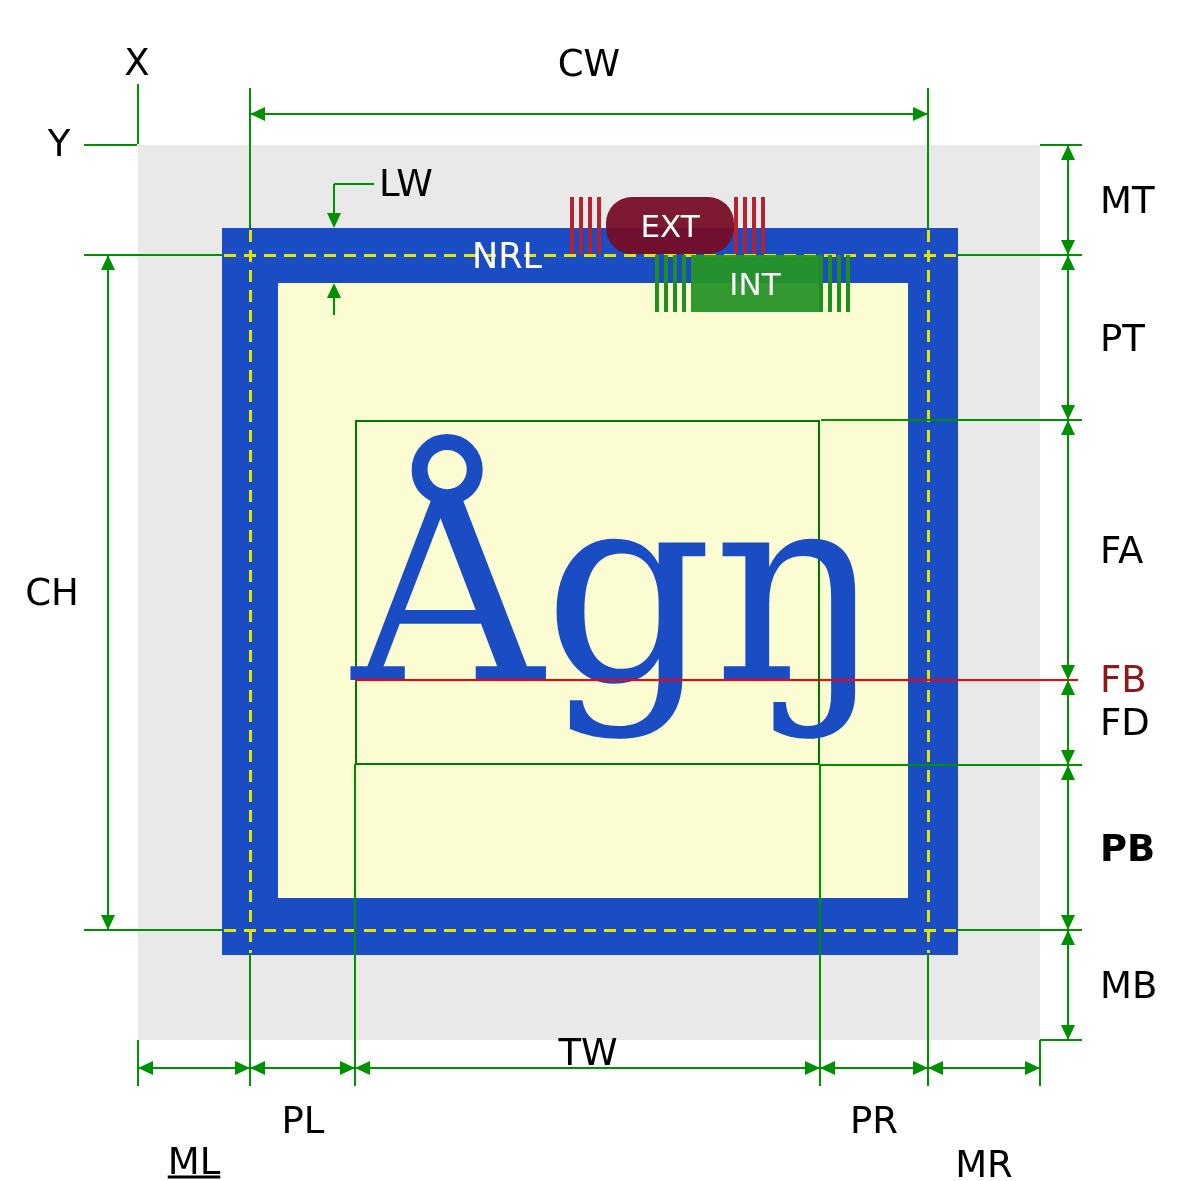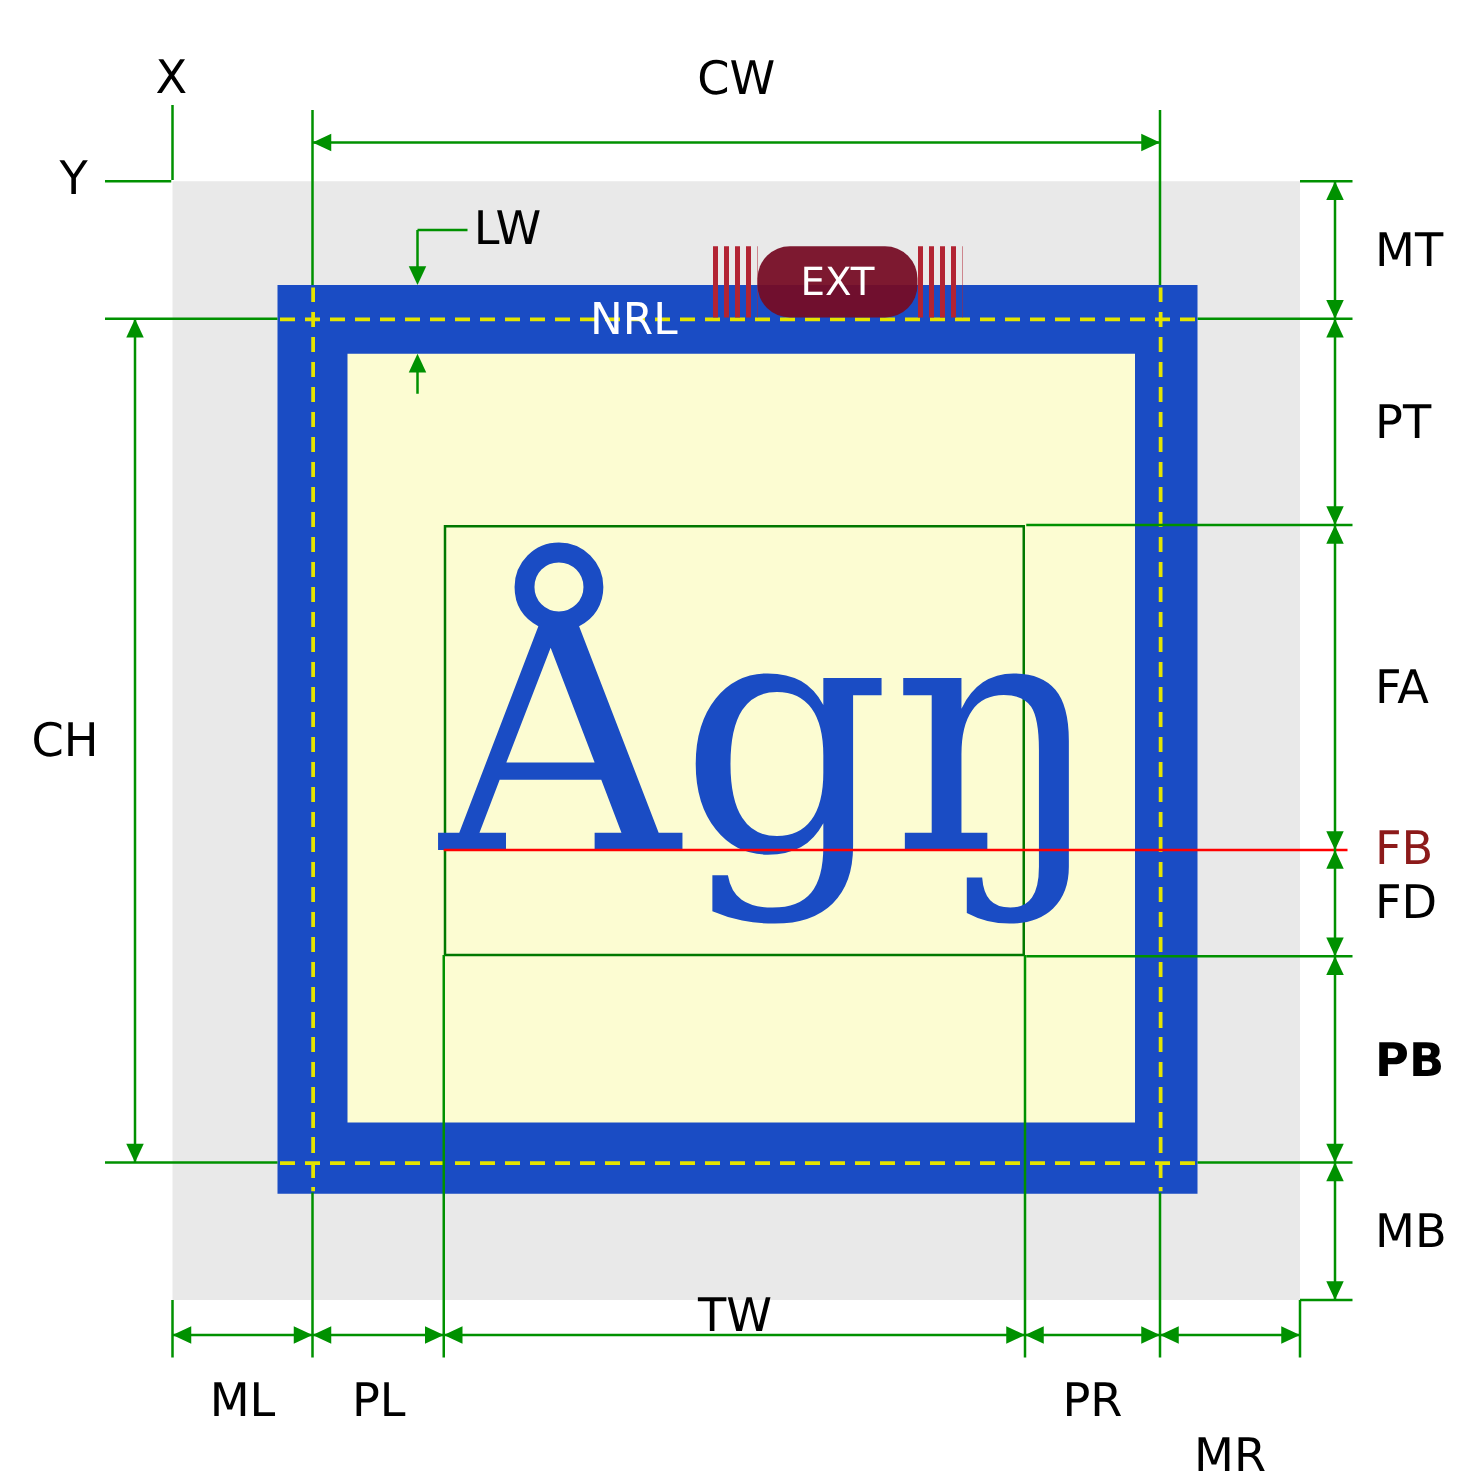--- a/index.html
+++ b/index.html
@@ -120,35 +120,40 @@
   <div class="ah left" style="left:820px;top:1061px;"></div>
   <div class="ah right" style="left:913px;top:1061px;"></div>
   <div class="ah left" style="left:928px;top:1061px;"></div>
   <div class="ah right" style="left:1025px;top:1061px;"></div>
 
   <div class="band ext">
     <div class="cap"></div>
     <div class="mid">EXT</div>
     <div class="cap"></div>
   </div>
+  <div class="band int">
+    <div class="cap"></div>
+    <div class="mid">INT</div>
+    <div class="cap"></div>
+  </div>
 
   <div class="lbl" style="left:137px;top:62px;">X</div>
   <div class="lbl" style="left:59px;top:143px;">Y</div>
   <div class="lbl" style="left:589px;top:63px;">CW</div>
   <div class="lbl" style="left:406px;top:183px;">LW</div>
   <div class="lbl white" style="left:507px;top:256px;">NRL</div>
   <div class="lbl" style="left:52px;top:592px;">CH</div>
 
   <div class="lbl leftalign" style="left:1100px;top:200px;">MT</div>
   <div class="lbl leftalign" style="left:1100px;top:338px;">PT</div>
   <div class="lbl leftalign" style="left:1100px;top:550px;">FA</div>
   <div class="lbl leftalign maroon" style="left:1100px;top:679px;">FB</div>
   <div class="lbl leftalign" style="left:1100px;top:722px;">FD</div>
   <div class="lbl leftalign" style="left:1100px;top:848px;font-weight:bold;">PB</div>
   <div class="lbl leftalign" style="left:1100px;top:985px;">MB</div>
 
-  <div class="lbl" style="left:194px;top:1120px;">ML</div>
+  <div class="lbl" style="left:194px;top:1161px;text-decoration:underline;">ML</div>
   <div class="lbl" style="left:303px;top:1120px;">PL</div>
   <div class="lbl" style="left:588px;top:1052px;">TW</div>
   <div class="lbl" style="left:874px;top:1120px;">PR</div>
   <div class="lbl" style="left:984px;top:1164px;">MR</div>
 
 </div>
 
 </body></html>

